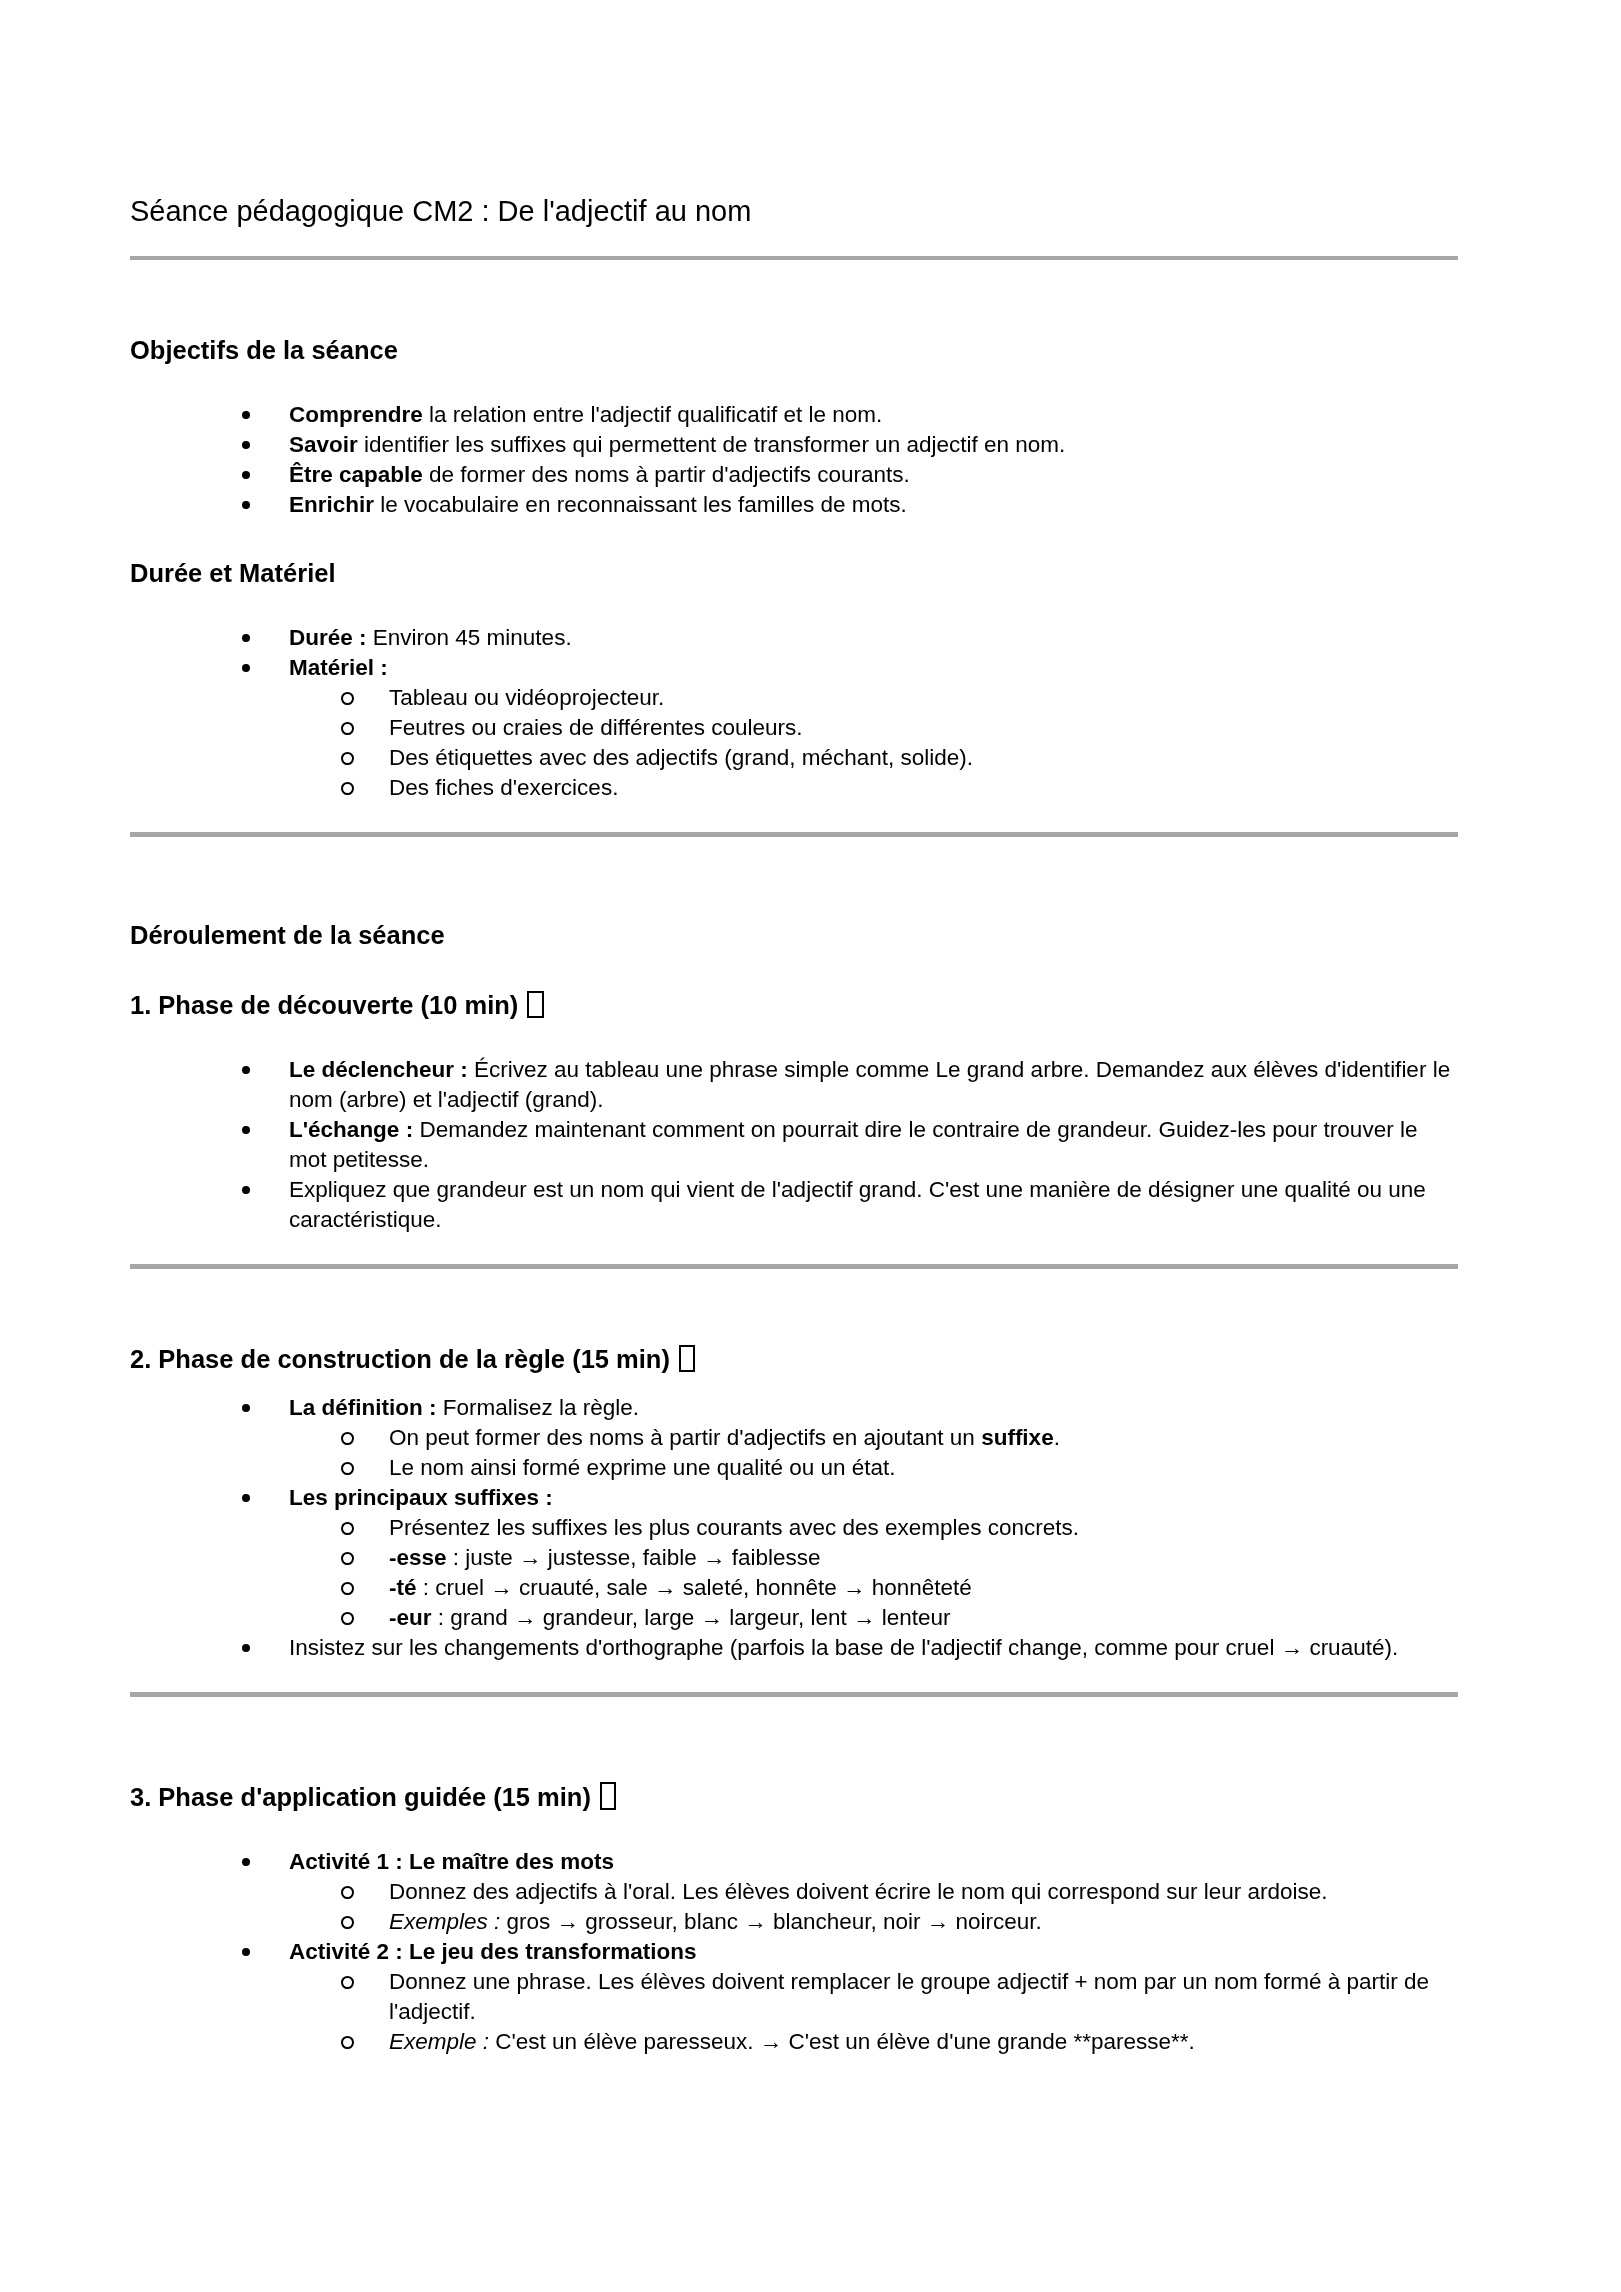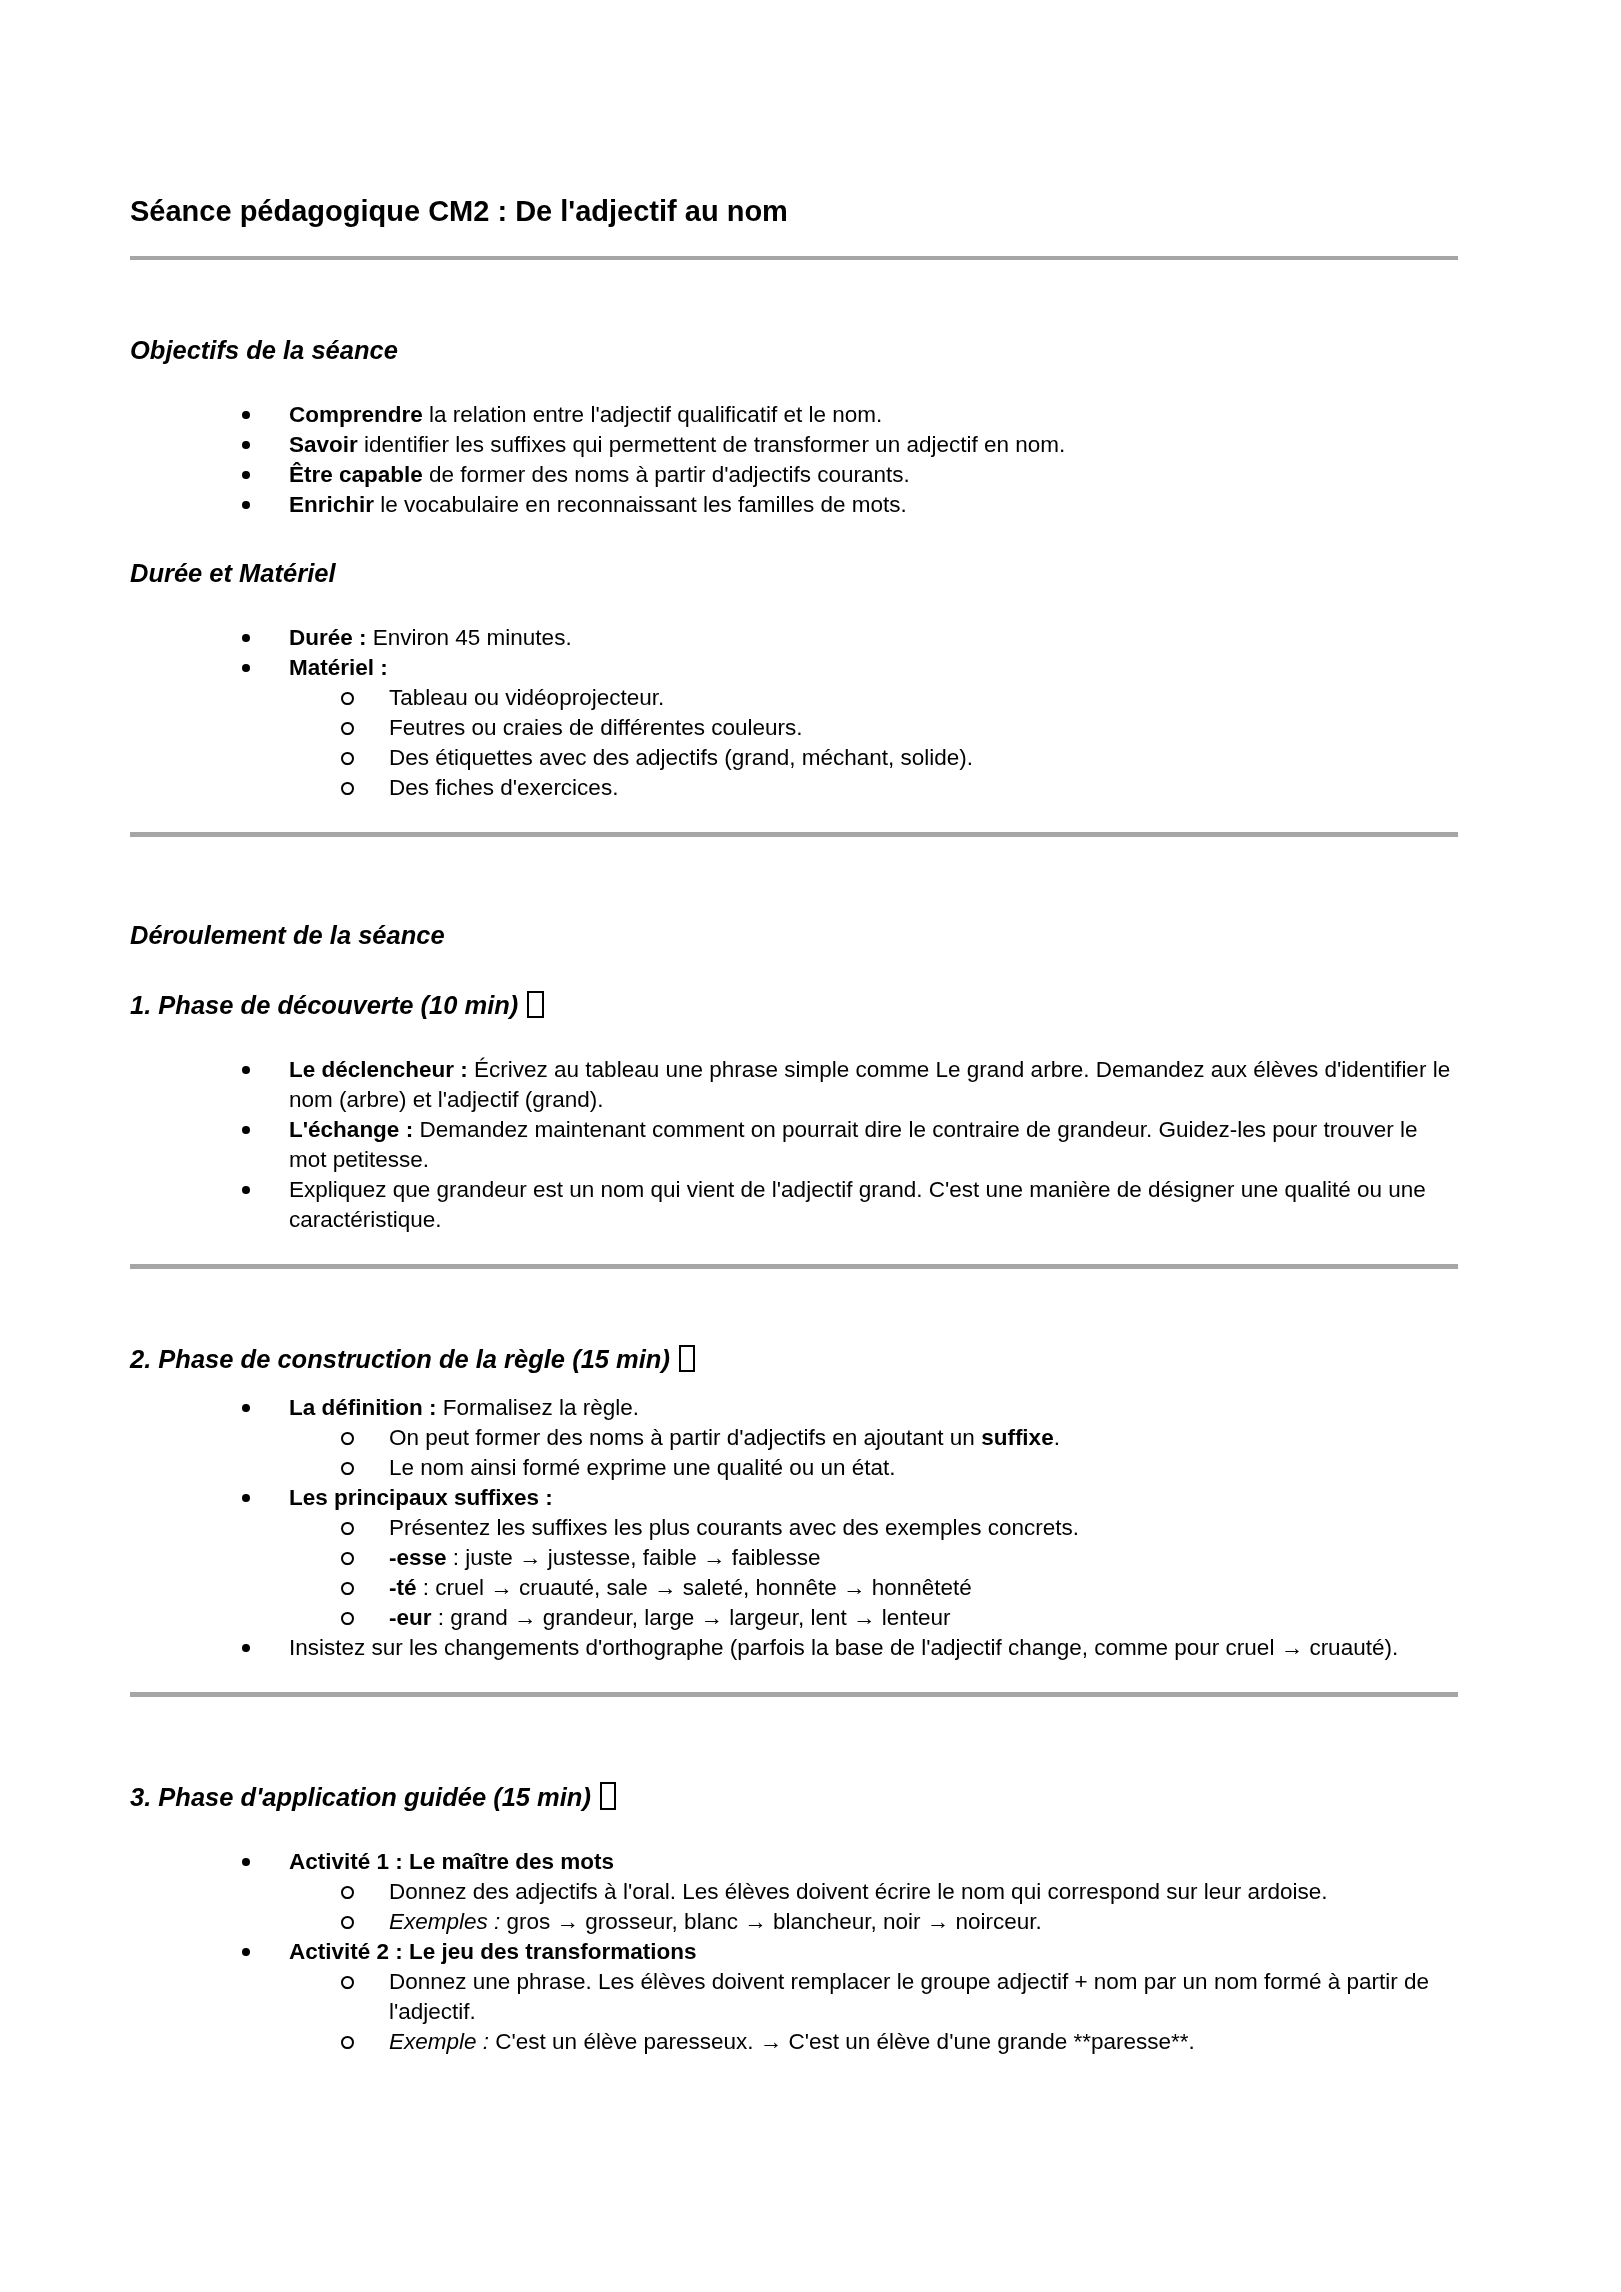--- a/index.html
+++ b/index.html
@@ -11,32 +11,31 @@
     padding: 193px 163px 0 130px;
     background: #ffffff;
     color: #000000;
     font-family: "Liberation Sans", "DejaVu Sans", sans-serif;
     overflow: hidden;
   }
   .doc-title {
     margin: 0;
     font-size: 29px;
     line-height: 37px;
-    font-weight: 700;
+    font-weight: 400;
   }
   .rule {
     height: 4.9px;
     background: #a6a6a6;
     border: 0;
   }
   .section-heading {
     font-size: 25.5px;
     line-height: 33px;
     font-weight: 700;
-    font-style: italic;
   }
   ul.doc-list {
     list-style: none;
     margin: 0;
     padding: 0;
     font-size: 22.5px;
     line-height: 30px;
   }
   li { position: relative; }
   li.lv1 { padding-left: 159px; }

